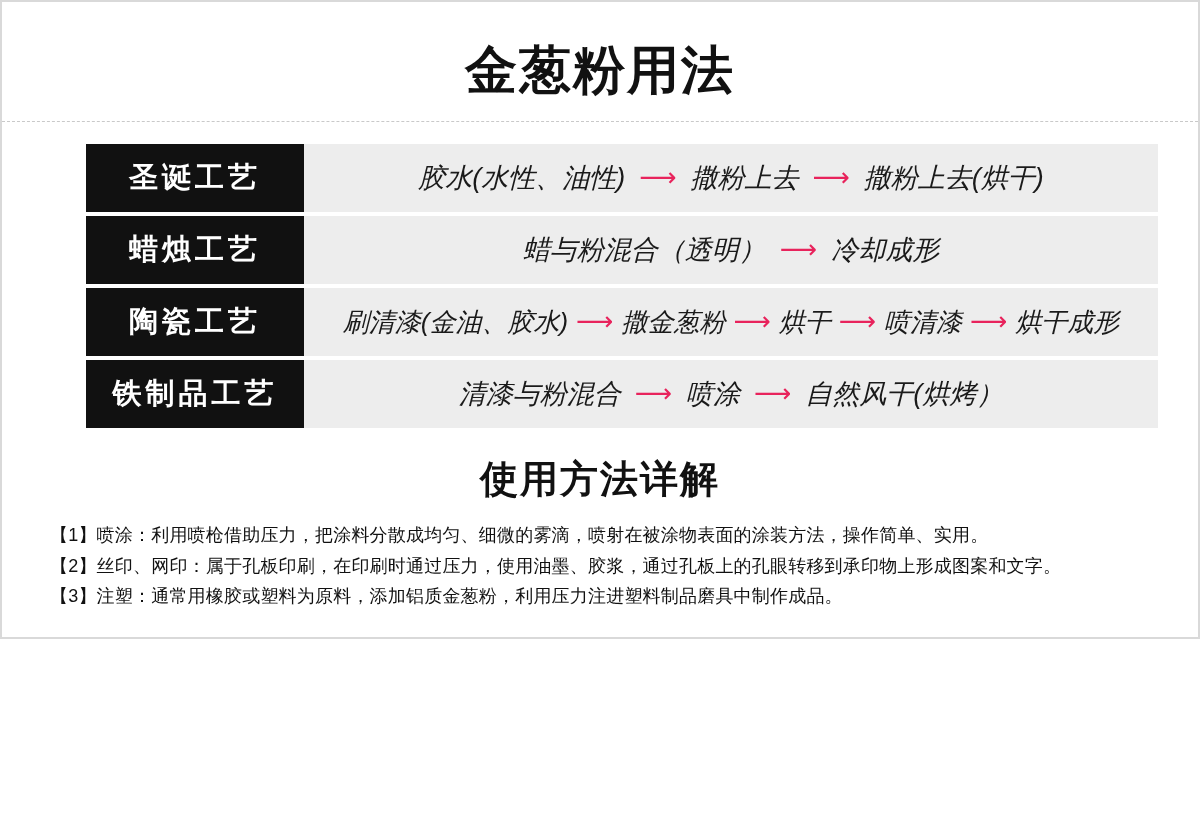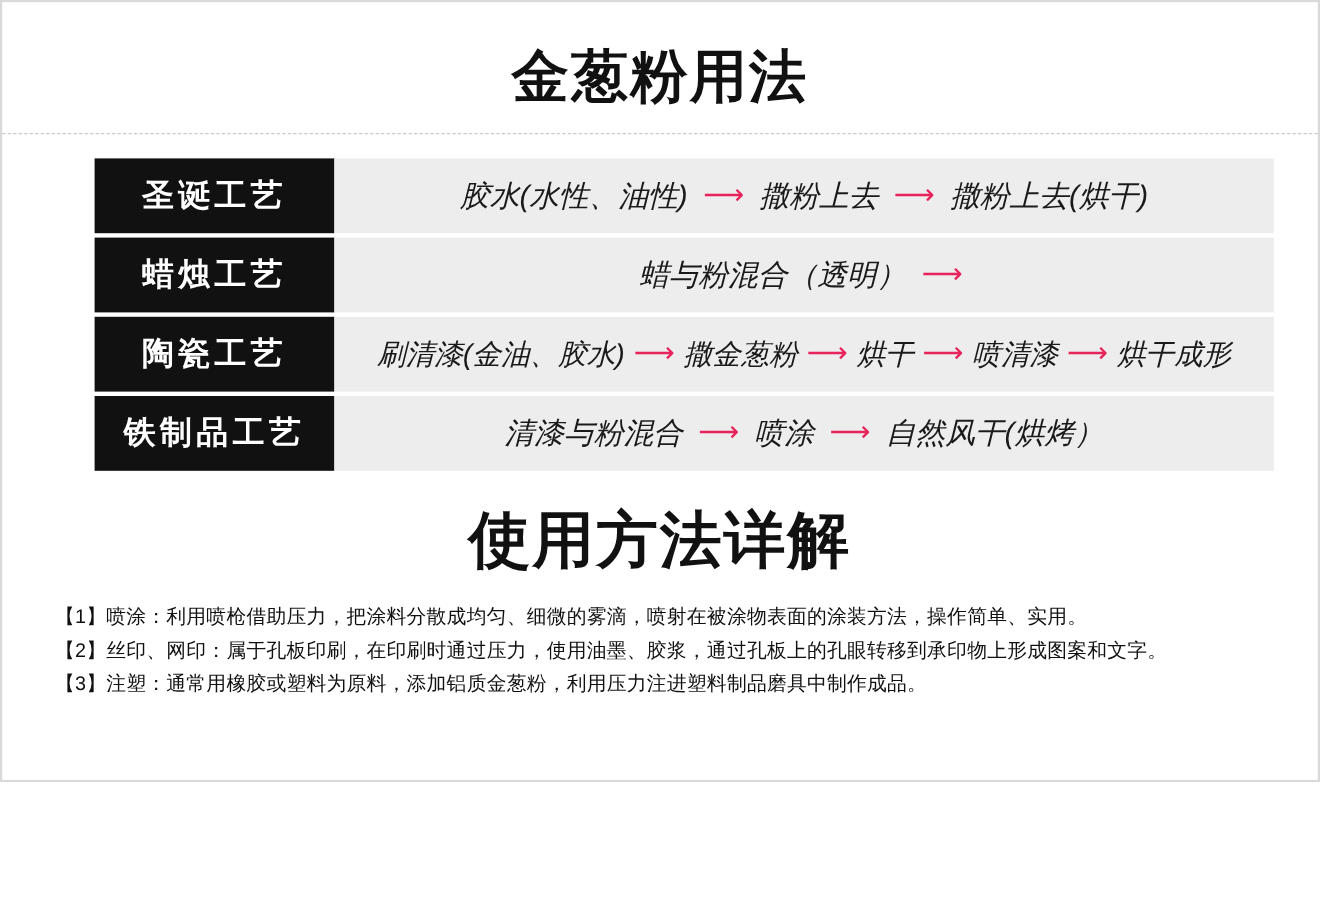--- a/index.html
+++ b/index.html
@@ -10,21 +10,21 @@
   body {
     width: 1200px;
     height: 829px;
     font-family: "Liberation Sans", "DejaVu Sans", sans-serif;
     color: #000000;
     overflow: hidden;
   }
   .page {
     position: relative;
     width: 1200px;
-    height: 711px;
+    height: 639px;
     box-sizing: border-box;
     border: 2px solid #d9d9d9;
     background: #ffffff;
   }
   .inner {
     position: absolute;
     left: 0; top: 0; right: 0; bottom: 0;
     padding: 0 30px;
     box-sizing: border-box;
   }
@@ -88,21 +88,21 @@
     line-height: 1;
     padding: 0 10px;
     font-family: "DejaVu Sans", sans-serif;
     transform: translateY(-1px);
   }
   .row.tight .row-content { font-size: 26px; }
   .row.tight .arrow { padding: 0 4px; }
 
   .sub-title {
     text-align: center;
-    font-size: 56px;
+    font-size: 38px;
     font-weight: bold;
     letter-spacing: 2px;
     margin-top: 26px;
     margin-bottom: 16px;
     color: #111111;
   }
   .body-text {
     font-size: 18px;
     line-height: 1.58;
     color: #111111;
@@ -135,20 +135,21 @@
           <span class="arrow">⟶</span>
           <span class="seg">撒粉上去(烘干)</span>
         </div>
       </div>
 
       <div class="row">
         <div class="row-label">蜡烛工艺</div>
         <div class="row-content">
           <span class="seg">蜡与粉混合（透明）</span>
           <span class="arrow">⟶</span>
+          <span class="seg">冷却成形</span>
         </div>
       </div>
 
       <div class="row tight">
         <div class="row-label">陶瓷工艺</div>
         <div class="row-content">
           <span class="seg">刷清漆(金油、胶水)</span>
           <span class="arrow">⟶</span>
           <span class="seg">撒金葱粉</span>
           <span class="arrow">⟶</span>

